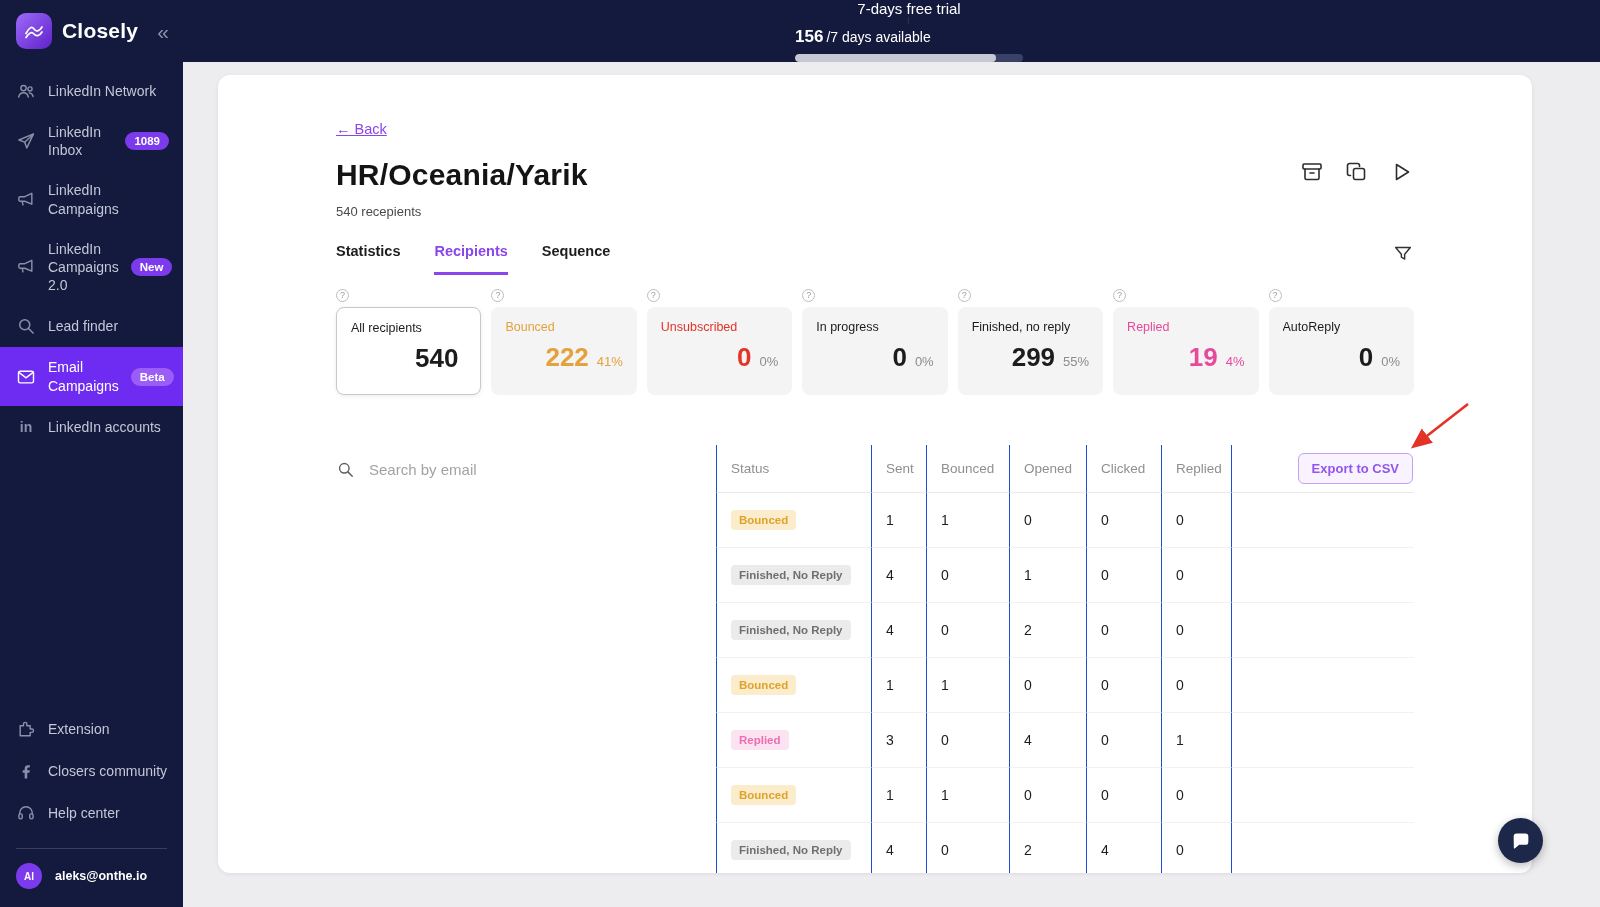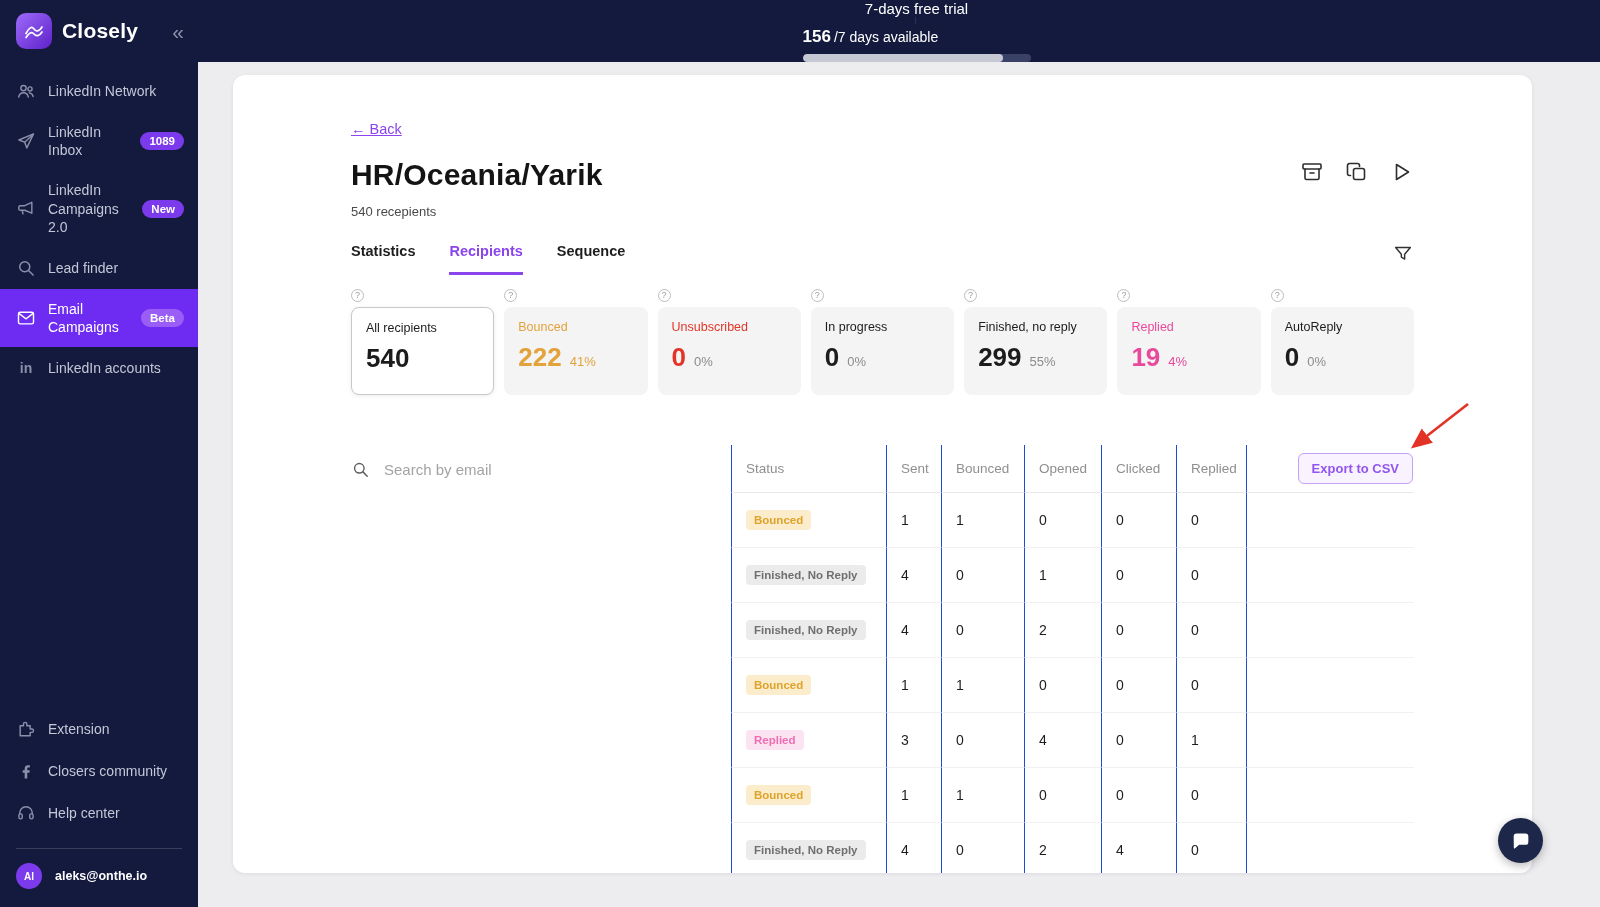--- a/index.html
+++ b/index.html
@@ -7,21 +7,21 @@
   body {
     width:1600px; height:907px; overflow:hidden; position:relative;
     font-family:"Liberation Sans","DejaVu Sans",sans-serif;
     background:#ededf0;
   }
   [data-interactable="true"] { cursor:pointer; }
 
   .app { display:flex; height:100%; }
 
   
-  .sidebar { width:198px; flex-shrink:0; background:#131a3d; color:#c3c7d7; display:flex; flex-direction:column; }
+  .sidebar { width:183px; flex-shrink:0; background:#131a3d; color:#c3c7d7; display:flex; flex-direction:column; }
   .sidebar-head { height:62px; display:flex; align-items:center; padding:0 14px 0 16px; flex-shrink:0; }
   .logo-mark { width:36px; height:36px; border-radius:10px; background:linear-gradient(135deg,#9d6bfa,#5f21c9); display:flex; align-items:center; justify-content:center; flex-shrink:0; }
   .logo-mark svg { width:24px; height:24px; }
   .logo-text { color:#fff; font-size:21px; font-weight:700; margin-left:10px; letter-spacing:.2px; }
   .collapse { margin-left:auto; color:#8e93ab; font-size:21px; line-height:1; }
 
   .nav { display:flex; flex-direction:column; padding-top:8px; }
   .nav-item { display:flex; align-items:center; gap:12px; padding:11px 14px 11px 16px; font-size:14px; position:relative; }
   .nav-icon { width:20px; height:20px; flex-shrink:0; color:#8b90aa; display:flex; align-items:center; justify-content:center; }
   .nav-icon svg { width:20px; height:20px; }
@@ -65,21 +65,21 @@
   .tab.active { color:#8b45ec; border-bottom:3px solid #8b45ec; }
   .filter-btn { margin-left:auto; width:22px; height:22px; color:#333; display:flex; }
   .filter-btn svg { width:22px; height:22px; }
 
   .stats-row { display:flex; gap:10px; margin-top:14px; }
   .stat-wrap { flex:1; display:flex; flex-direction:column; min-width:0; }
   .help-icon { width:13px; height:13px; border:1px solid #bdbdbd; border-radius:50%; color:#9b9b9b; font-size:9px; line-height:1; display:flex; align-items:center; justify-content:center; margin-bottom:5px; flex-shrink:0; }
   .stat-card { background:#f4f4f5; border-radius:8px; padding:13px 14px 15px; height:88px; }
   .stat-card.active { background:#fff; border:1px solid #c8c8c8; box-shadow:0 1px 4px rgba(0,0,0,.08); }
   .stat-label { font-size:12.5px; color:#202020; white-space:nowrap; overflow:hidden; }
-  .stat-value-row { margin-top:8px; display:flex; align-items:baseline; gap:8px; }
+  .stat-value-row { margin-top:8px; display:flex; align-items:baseline; gap:8px;justify-content:flex-end; }
   .stat-value { font-size:26px; font-weight:600; color:#151515; }
   .stat-pct { font-size:13px; color:#8c8c8c; }
 
   .table { margin-top:50px; }
   .trow { display:grid; grid-template-columns:380px 155px 55px 83px 77px 75px 70px 1fr; align-items:stretch; }
   .thead { height:48px; }
   .tbody .trow { height:55px; }
   .tcell { display:flex; align-items:center; padding-left:14px; min-width:0; }
   .tcell + .tcell { border-left:1px solid #1d4ed8; }
   .email-cell { padding-left:0; }
@@ -140,20 +140,30 @@
     <span class="nav-icon" data-interactable="false">
             <svg viewBox="0 0 24 24" fill="none" stroke="currentColor" stroke-width="1.7" stroke-linejoin="round">
               <path d="M21 3.5 3.5 10.8l6.9 2.6 2.6 6.9L21 3.5z"></path>
               <path d="M10.4 13.4 21 3.5"></path>
             </svg>
           </span>
     <span class="nav-label" data-interactable="false">LinkedIn Inbox</span>
     <span class="nav-badge" data-interactable="false">1089</span>
   </div>
 
+  <div class="nav-item" data-interactable="true">
+    <span class="nav-icon" data-interactable="false">
+            <svg viewBox="0 0 24 24" fill="none" stroke="currentColor" stroke-width="1.7" stroke-linejoin="round">
+              <path d="M19 4v13l-8.5-3.5H5a1.6 1.6 0 0 1-1.6-1.6V9.6A1.6 1.6 0 0 1 5 8h5.5L19 4z"></path>
+              <path d="M7.5 13.8l1 4.7"></path>
+            </svg>
+          </span>
+    <span class="nav-label" data-interactable="false">LinkedIn Campaigns</span>
+
+  </div>
 
   <div class="nav-item" data-interactable="true">
     <span class="nav-icon" data-interactable="false">
             <svg viewBox="0 0 24 24" fill="none" stroke="currentColor" stroke-width="1.7" stroke-linejoin="round">
               <path d="M19 4v13l-8.5-3.5H5a1.6 1.6 0 0 1-1.6-1.6V9.6A1.6 1.6 0 0 1 5 8h5.5L19 4z"></path>
               <path d="M7.5 13.8l1 4.7"></path>
             </svg>
           </span>
     <span class="nav-label" data-interactable="false">LinkedIn Campaigns 2.0</span>
     <span class="nav-badge" data-interactable="false">New</span>

